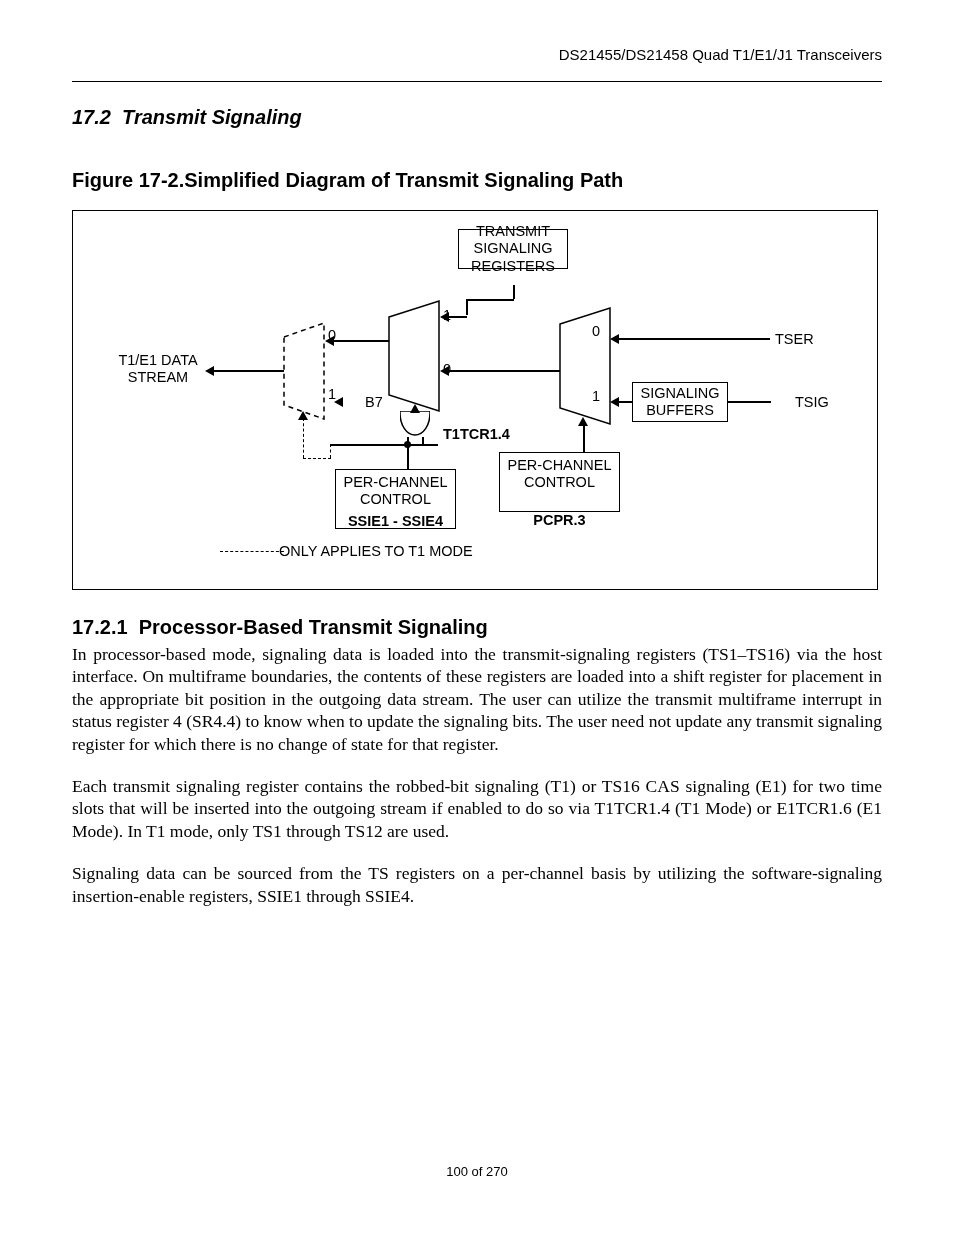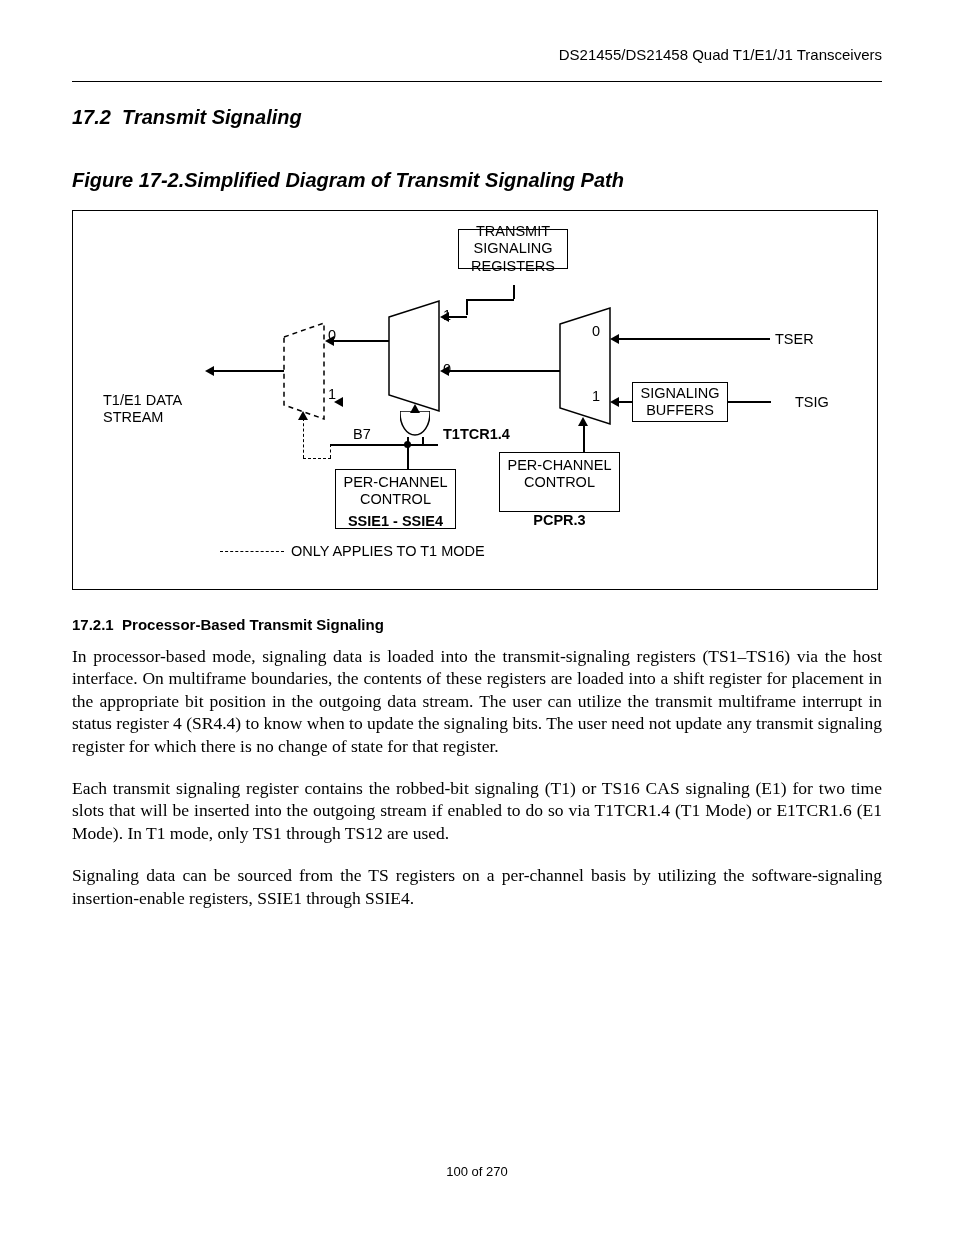--- a/index.html
+++ b/index.html
@@ -22,28 +22,27 @@
     font-weight: bold;
     font-size: 20px;
     margin-top: 24px;
     font-style: italic;
   }
   .h-figure {
     font-family: Arial, Helvetica, sans-serif;
     font-weight: bold;
     font-size: 20px;
     margin-top: 40px;
-    font-style: italic;
   }
   .h-subsection {
     font-family: Arial, Helvetica, sans-serif;
     font-weight: bold;
-    font-size: 15px;
+    font-size: 20px;
     margin-top: 26px;
-    margin-bottom: 12px;
+    margin-bottom: 4px;
   }
   .para {
     font-size: 17.5px;
     line-height: 1.28;
     text-align: justify;
     margin-bottom: 20px;
   }
   .footer {
     position: absolute;
     bottom: 56px;
@@ -149,36 +148,36 @@
     <span>CONTROL</span>
     <span class="bold" style="margin-top:4px;">SSIE1 - SSIE4</span>
   </div>
 
   <div class="box" style="left:426px; top:241px; width:121px; height:60px; justify-content:flex-start; padding-top:4px;">
     <span>PER-CHANNEL</span>
     <span>CONTROL</span>
     <span class="bold" style="margin-top:20px;">PCPR.3</span>
   </div>
 
-  <div class="label" style="left:30px; top:141px; text-align:left; width:110px; line-height:1.2;margin-top:40px;">
+  <div class="label" style="left:30px; top:141px; text-align:center; width:110px; line-height:1.2;">
     <div>T1/E1 DATA</div>
       <div>STREAM</div>
   </div>
 
   <div class="label" style="left:702px; top:120px;">TSER</div>
   <div class="label" style="left:702px; top:183px;margin-left:20px;">TSIG</div>
 
   <div class="mux" style="left:211px; top:112px;">
     <svg width="40" height="96">
       <polygon points="0,14 40,0 40,96 0,82" style="stroke-dasharray:5,4"></polygon>
     </svg>
   </div>
   <div class="label" style="left:255px; top:116px;">0</div>
   <div class="label" style="left:255px; top:175px;">1</div>
-  <div class="label" style="left:280px; top:183px;margin-top:32px;">B7</div>
+  <div class="label" style="left:292px; top:183px;">B7</div>
   <div class="arrow-l" style="left:261px; top:186px;"></div>
 
   <div class="mux" style="left:316px; top:90px;">
     <svg width="50" height="110">
       <polygon points="0,16 50,0 50,110 0,94"></polygon>
     </svg>
   </div>
   <div class="label" style="left:370px; top:96px;">1</div>
   <div class="label" style="left:370px; top:150px;">0</div>
 
@@ -232,21 +231,21 @@
   <div class="line vline" style="left:349px; top:226px; height:8px;"></div>
 
   <div style="position:absolute; left:331px; top:230px; width:7px; height:7px; background:#000; border-radius:50%;"></div>
 
   <div class="dash-v" style="left:257px; top:233px; height:14px;"></div>
   <div class="dash-h" style="left:230px; top:247px; width:28px;"></div>
   <div class="dash-v" style="left:230px; top:207px; height:40px;"></div>
   <div class="arrow-u" style="left:225px; top:200px;"></div>
 
   <div class="legend-dash" style="left:147px; top:340px;"></div>
-  <div class="label" style="left:218px; top:332px;">ONLY APPLIES TO T1 MODE</div>
+  <div class="label" style="left:206px; top:332px;">ONLY APPLIES TO T1 MODE</div>
 
 </div>
 
 <div class="h-subsection">
   <span>17.2.1</span>&nbsp;
   <span>Processor-Based Transmit Signaling</span>
 </div>
 
 <p class="para">In processor-based mode, signaling data is loaded into the transmit-signaling registers (TS1–TS16) via the host interface. On multiframe boundaries, the contents of these registers are loaded into a shift register for placement in the appropriate bit position in the outgoing data stream. The user can utilize the transmit multiframe interrupt in status register 4 (SR4.4) to know when to update the signaling bits. The user need not update any transmit signaling register for which there is no change of state for that register.</p>
 <p class="para">Each transmit signaling register contains the robbed-bit signaling (T1) or TS16 CAS signaling (E1) for two time slots that will be inserted into the outgoing stream if enabled to do so via T1TCR1.4 (T1 Mode) or E1TCR1.6 (E1 Mode). In T1 mode, only TS1 through TS12 are used.</p>

